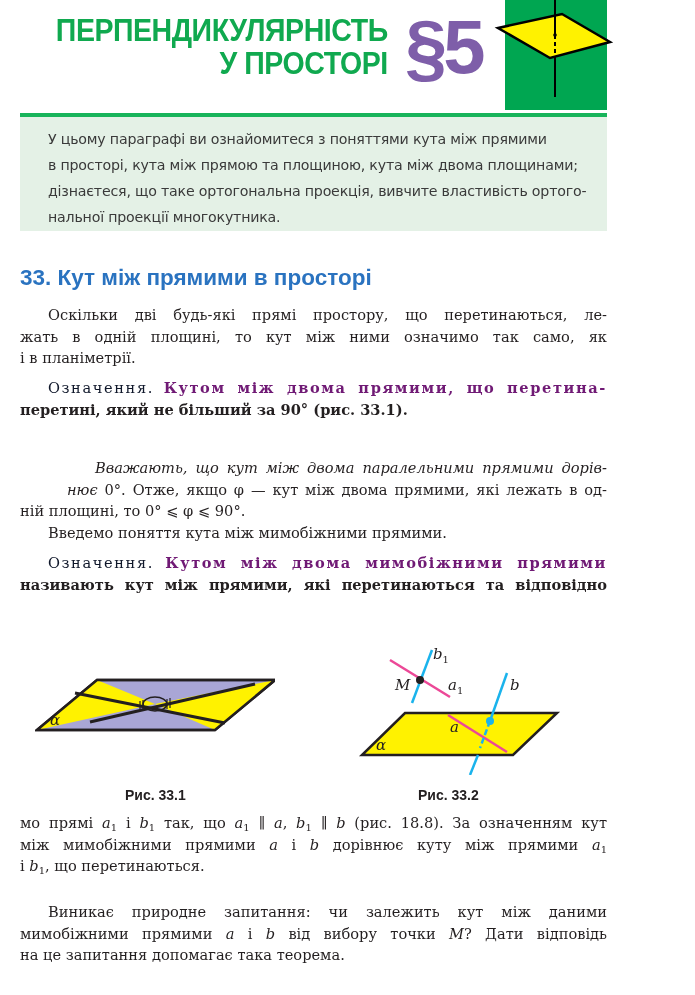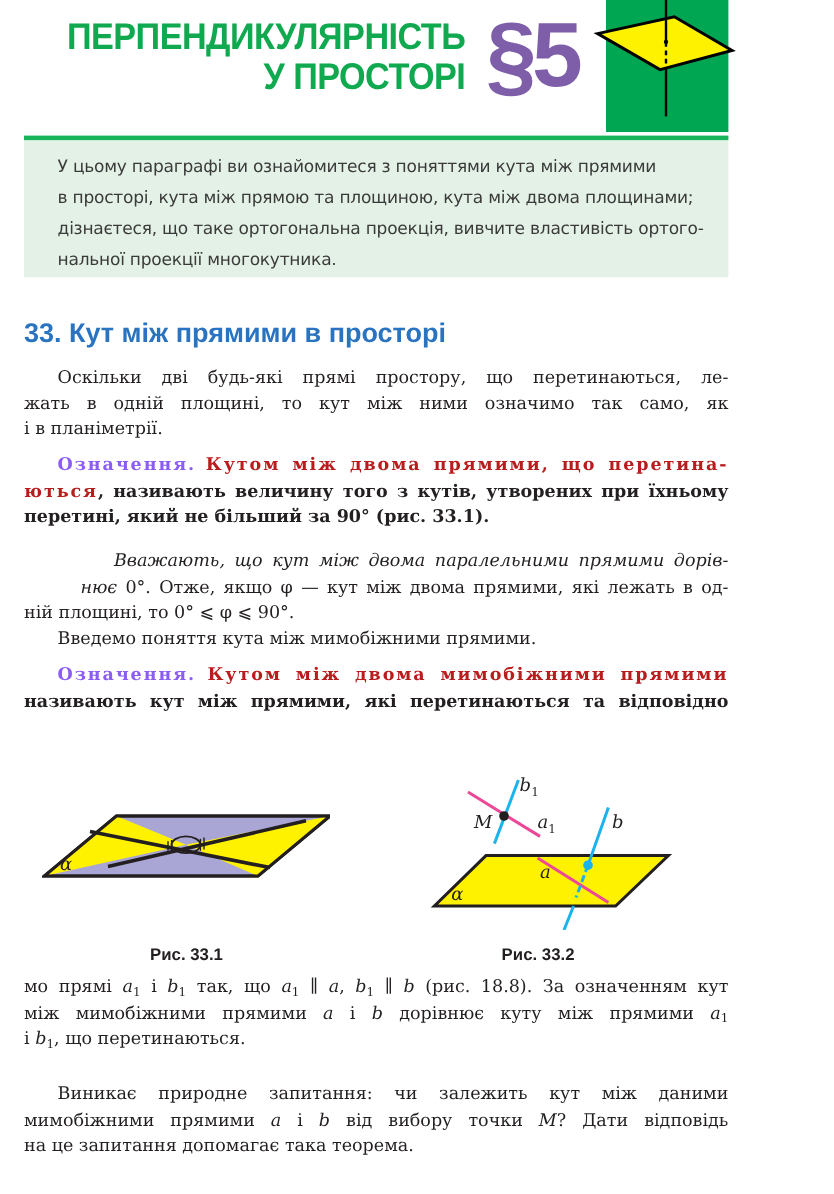--- a/index.html
+++ b/index.html
@@ -13,22 +13,22 @@
   .intro-box { position: absolute; left: 20px; top: 117px; width: 587px; height: 114px; background: #e4f1e6; }
   .intro-text { position: absolute; left: 48px; top: 126px; width: 540px; font-family: "DejaVu Sans", sans-serif; font-size: 14.2px; line-height: 26px; color: #3a3a3a; letter-spacing: -0.2px; }
   .intro-text span { display: block; white-space: nowrap; }
 
   .section-heading { position: absolute; left: 20px; top: 264px; font-family: "Liberation Sans", sans-serif; font-weight: bold; color: #2a73c0; font-size: 22.5px; line-height: 28px; }
 
   .para { position: absolute; left: 20px; width: 587px; font-size: 14.6px; line-height: 21.5px; text-align: justify; }
   .para .ln { display: block; white-space: nowrap; text-align: justify; text-align-last: justify; }
   .para .ln.last { text-align-last: left; }
   .indent { padding-left: 28px; }
-  .def-word { color: #8b5cf6; font-weight: bold; letter-spacing: 1.6px; }
-  .def-term { color: #b91c1c; font-weight: bold; letter-spacing: 1.6px; }
+  .def-word { color: #0f172a; font-weight: normal; letter-spacing: 1.6px; }
+  .def-term { color: #701a75; font-weight: bold; letter-spacing: 1.6px; }
   .bold { font-weight: bold; }
   .ital { font-style: italic; margin-left: 47px; }
   sub { font-size: 10px; vertical-align: -3px; line-height: 0; }
 
   .figure { position: absolute; }
   .caption { position: absolute; font-family: "Liberation Sans", sans-serif; font-weight: bold; font-size: 14px; color: #231f20; }
 </style>
 </head>
 <body>
 
@@ -59,21 +59,20 @@
 <div class="section-heading">33. Кут між прямими в просторі</div>
 
 <div class="para" style="top:304px">
   <span class="ln indent">Оскільки дві будь-які прямі простору, що перетинаються, ле-</span>
   <span class="ln">жать в одній площині, то кут між ними означимо так само, як</span>
   <span class="ln last">і в планіметрії.</span>
 </div>
 
 <div class="para" style="top:377px">
   <span class="ln indent"><span class="def-word">Означення.</span> <span class="def-term">Кутом між двома прямими, що перетина-</span></span>
-  <span class="ln"><span class="def-term">ються</span><span class="bold">, називають величину того з кутів, утворених при їхньому</span></span>
   <span class="ln last bold">перетині, який не більший за 90° (рис. 33.1).</span>
 </div>
 
 <div class="para" style="top:457px">
   <span class="ln indent ital">Вважають, що кут між двома паралельними прямими дорів-</span>
   <span class="ln"><span class="ital">нює</span><span> 0°. Отже, якщо φ — кут між двома прямими, які лежать в од-</span></span>
   <span class="ln last">ній площині, то  0° ⩽ φ ⩽ 90°.</span>
 </div>
 
 <div class="para" style="top:522px">

